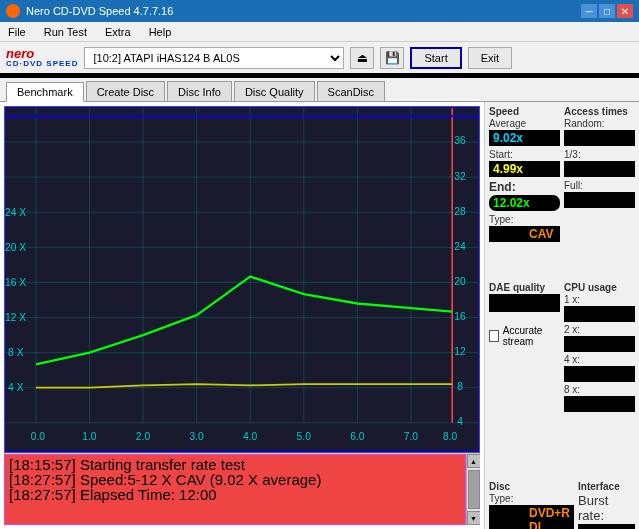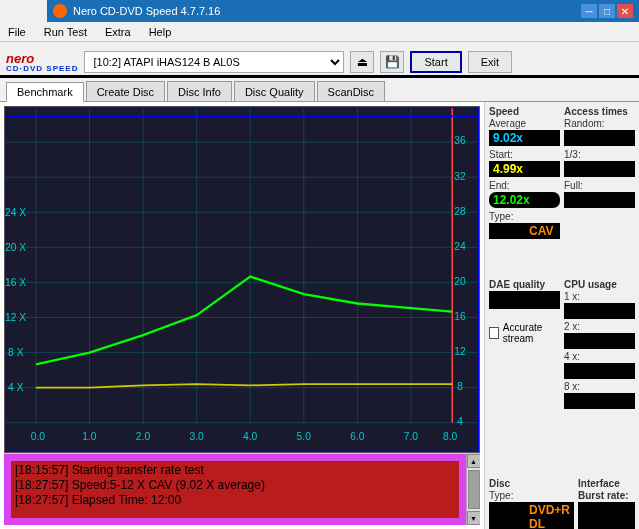--- a/index.html
+++ b/index.html
@@ -14,21 +14,20 @@
 
     
     .title-bar {
       background: #1a6eb5;
       color: white;
       height: 22px;
       display: flex;
       align-items: center;
       padding: 0 6px;
       justify-content: space-between;
-      margin-left: 47px;
     }
     .title-bar-left {
       display: flex;
       align-items: center;
       gap: 6px;
     }
     .title-icon {
       width: 14px;
       height: 14px;
       background: #ff6600;
@@ -71,24 +70,24 @@
       padding: 2px 4px;
       cursor: pointer;
       color: #000;
     }
 
     
     .toolbar {
       background: #f0f0f0;
       height: 36px;
       display: flex;
-      align-items: flex-end;
+      align-items: center;
       padding: 2px 6px;
       gap: 6px;
-      border-bottom: 3px solid #000000;
+      border-bottom: 5px solid #000000;
     }
     .nero-logo {
       display: flex;
       flex-direction: column;
       line-height: 1;
     }
     .nero-logo .nero {
       font-size: 13px;
       font-weight: bold;
       color: #cc0000;
@@ -198,24 +197,24 @@
     
     .log-area {
       height: 72px;
       background: white;
       border-top: 1px solid #ccc;
       display: flex;
       overflow: hidden;
     }
     .log-content {
       flex: 1;
-      background: #b91c1c;
-      border: 7px solid #d946ef;
+      background: #ef4444;
+      border: 1px solid #d946ef;
       padding: 2px 4px;
-      font-size: 12px;
+      font-size: 15px;
       overflow: hidden;
     }
     .log-line { color: #000; line-height: 15px; }
     .log-scrollbar {
       width: 14px;
       background: #e0e0e0;
       border-left: 1px solid #aaa;
       display: flex;
       flex-direction: column;
       align-items: center;
@@ -434,21 +433,21 @@
   <div class="right-panel">
 
     <div style="display:flex; gap:4px;">
 
       <div class="panel-col">
         <span class="panel-label">Speed</span>
         <span class="panel-label" style="font-weight:normal; font-size:10px;">Average</span>
         <span class="panel-value cyan">9.02x</span>
         <span class="panel-label" style="font-weight:normal; font-size:10px; margin-top:2px;">Start:</span>
         <span class="panel-value yellow">4.99x</span>
-        <span class="panel-label" style="font-weight:normal; font-size:10px; margin-top:2px;">End:</span>
+        <span class="panel-label" style="font-weight:bold; font-size:12px; margin-top:2px;">End:</span>
         <span class="panel-value green">12.02x</span>
         <span class="panel-label" style="font-weight:normal; font-size:10px; margin-top:2px;">Type:</span>
         <span class="panel-value orange">CAV</span>
       </div>
 
       <div class="panel-col">
         <span class="panel-label">Access times</span>
         <span class="panel-label" style="font-weight:normal; font-size:10px;">Random:</span>
         <span class="panel-value empty"></span>
         <span class="panel-label" style="font-weight:normal; font-size:10px; margin-top:2px;">1/3:</span>
@@ -491,19 +490,19 @@
       <div class="panel-col">
         <span class="panel-label">Disc</span>
         <span class="panel-label" style="font-weight:normal; font-size:10px;">Type:</span>
         <span class="panel-value orange">DVD+R DL</span>
         <span class="panel-label" style="font-weight:normal; font-size:10px; margin-top:2px;">Length:</span>
         <span class="panel-value cyan">7.96 GB</span>
       </div>
 
       <div class="panel-col">
         <span class="panel-label">Interface</span>
-        <span class="panel-label" style="font-weight:bold; font-size:10px;">Burst rate:</span>
+        <span class="panel-label" style="font-weight:normal; font-size:13px;">Burst rate:</span>
         <span class="panel-value empty" style="min-height:30px;"></span>
       </div>
     </div>
 
   </div>
 </div>
 
 </body></html>

